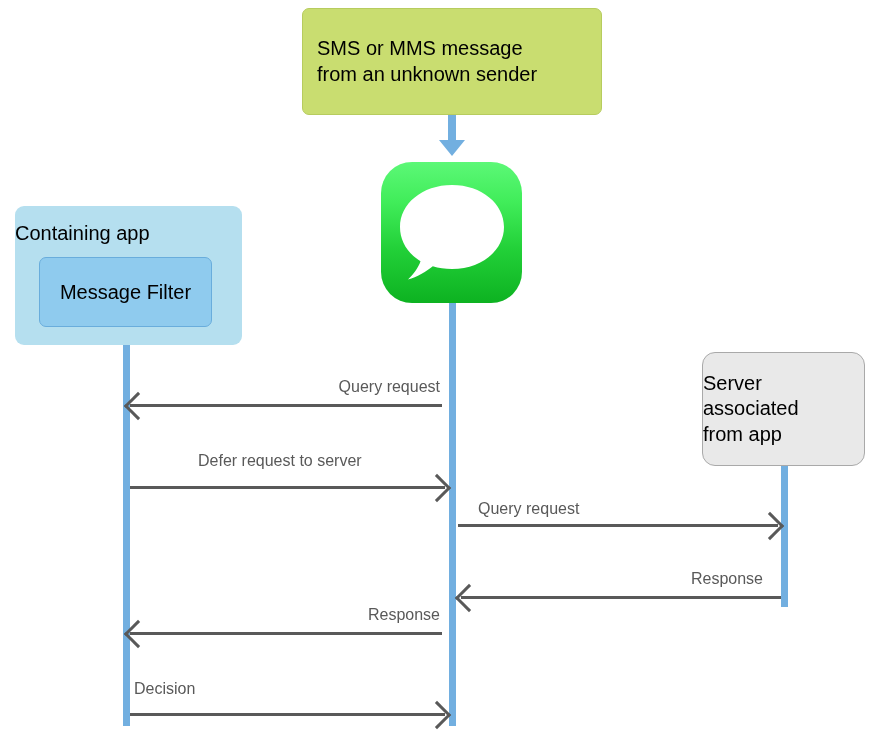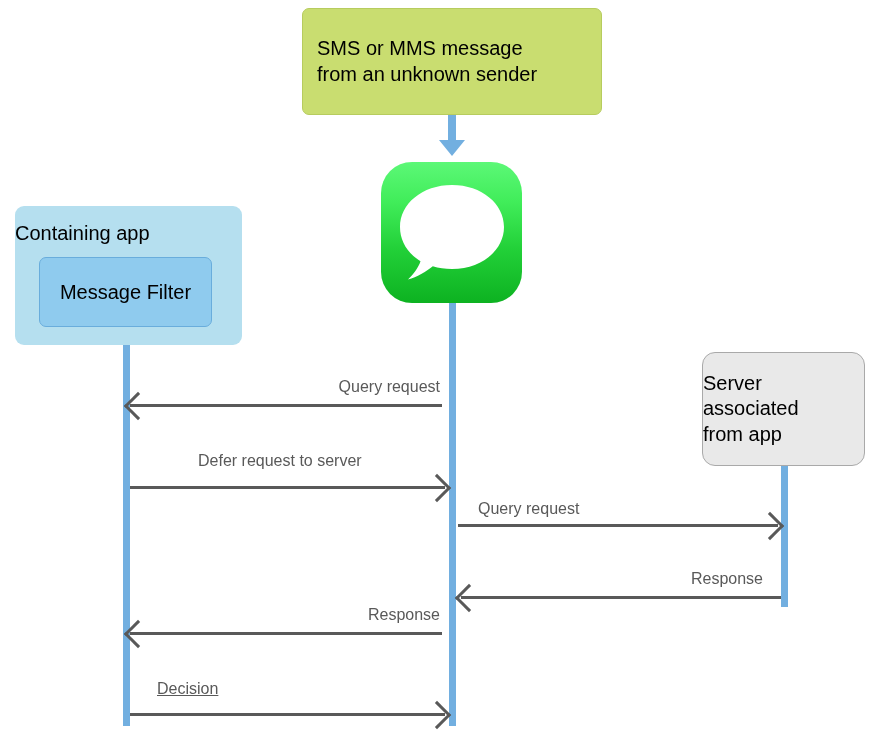--- a/index.html
+++ b/index.html
@@ -217,16 +217,16 @@
 
   <div class="msg-label align-left" style="left:478px; top:500px; width:300px;">Query request</div>
   <div class="msg-arrow to-right" style="left:458px; top:524px; width:320px;"></div>
 
   <div class="msg-label align-right" style="left:460px; top:570px; width:303px;">Response</div>
   <div class="msg-arrow to-left" style="left:461px; top:596px; width:320px;"></div>
 
   <div class="msg-label align-right" style="left:128px; top:606px; width:312px;">Response</div>
   <div class="msg-arrow to-left" style="left:130px; top:632px; width:312px;"></div>
 
-  <div class="msg-label align-left" style="left:157px; top:680px; width:300px;text-decoration:underline;">Decision</div>
+  <div class="msg-label align-left" style="left:134px; top:680px; width:300px;">Decision</div>
   <div class="msg-arrow to-right" style="left:130px; top:713px; width:315px;"></div>
 
 </div>
 
 </body></html>

